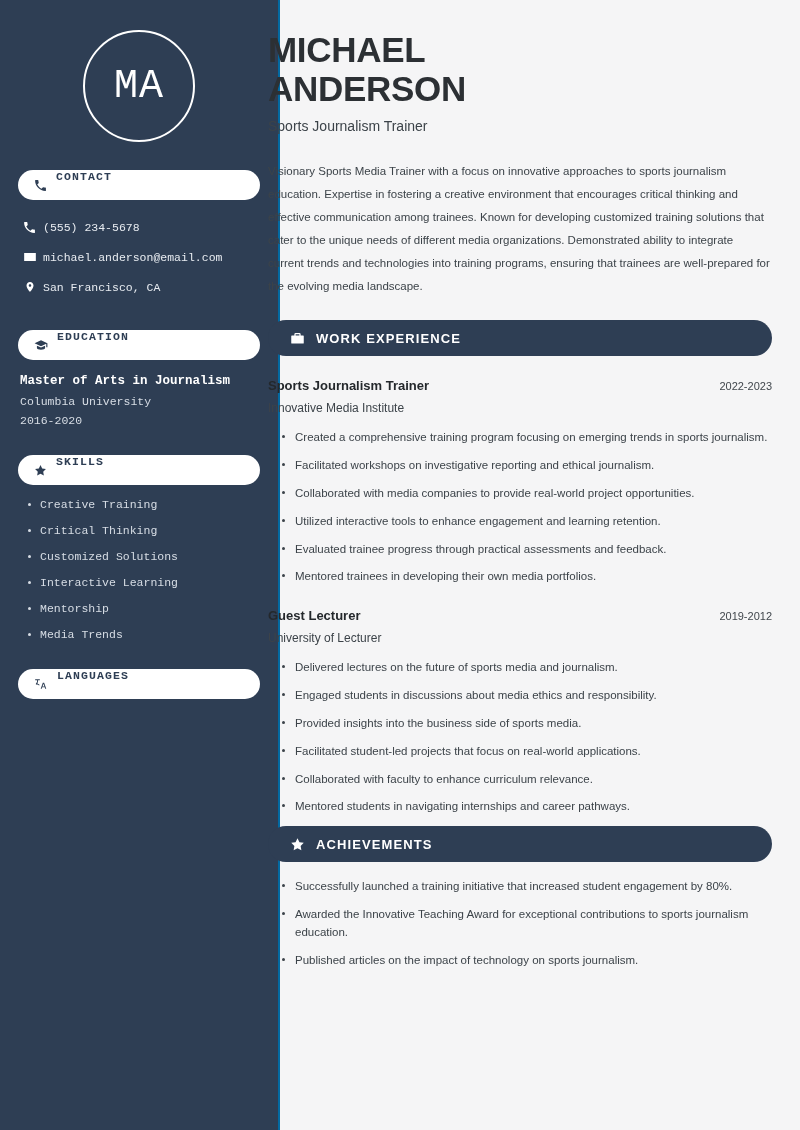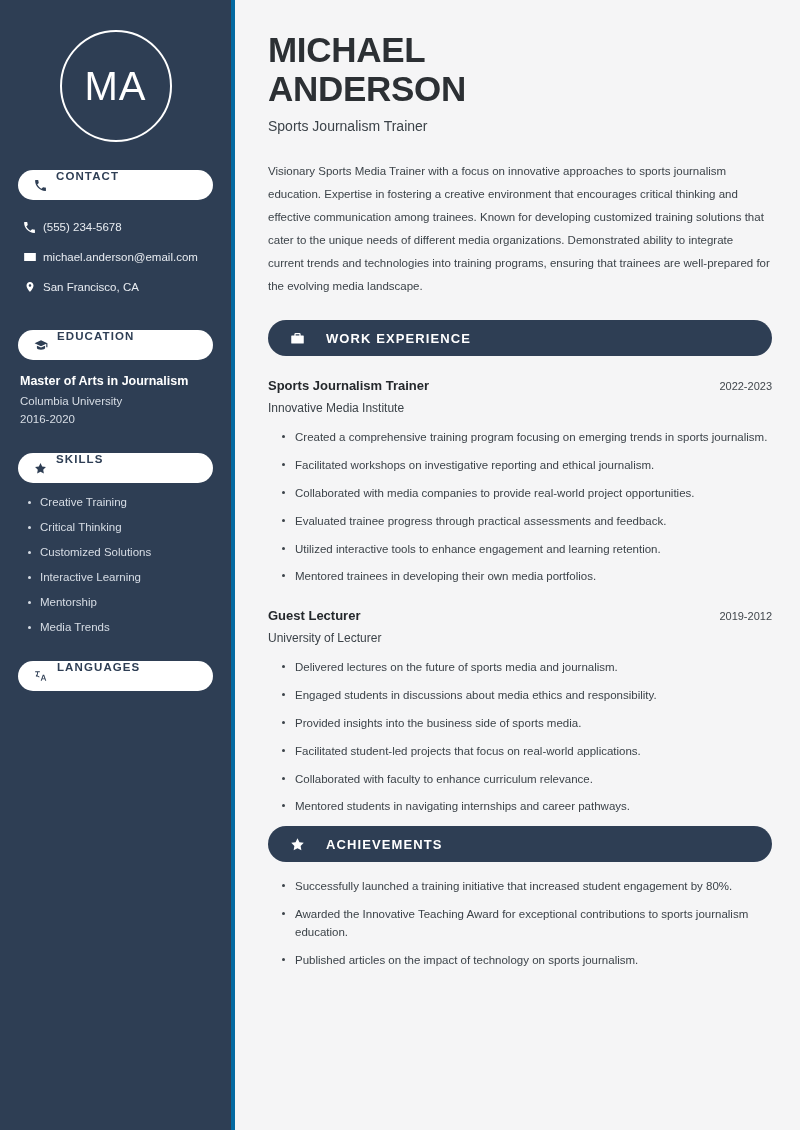--- a/index.html
+++ b/index.html
@@ -14,25 +14,26 @@
     width: 800px;
     height: 1130px;
     background: #f5f5f6;
     overflow: hidden;
   }
 
   
   .sidebar {
     position: absolute;
     left: 0; top: 0;
-    width: 235px;
+    width: 280px;
     height: 1130px;
     background: #2e3e54;
-    border-right: 4px solid #0369a1;
+    border-right: 2px solid #0369a1;
     padding: 0 18px;
+    font-family: Liberation Mono, monospace;
   }
 
   .monogram-wrap {
     display: flex;
     justify-content: center;
     padding-top: 30px;
   }
   .monogram {
     width: 112px;
     height: 112px;
@@ -140,21 +141,21 @@
   }
 
   .section-bar {
     margin-top: 22px;
     height: 36px;
     background: #2e3e54;
     border-radius: 18px;
     display: flex;
     align-items: center;
     padding-left: 22px;
-    gap: 21px;
+    gap: 11px;
   }
   .section-bar-label {
     color: #ffffff;
     font-size: 13px;
     font-weight: bold;
     letter-spacing: 1.1px;
   }
   .section-bar-icon { display: flex; align-items: center; }
 
   .job { margin-top: 22px; }
@@ -316,22 +317,22 @@
     <div class="job">
       <div class="job-head">
         <span class="job-role">Sports Journalism Trainer</span>
         <span class="job-dates">2022-2023</span>
       </div>
       <div class="job-org">Innovative Media Institute</div>
       <ul class="bullets">
         <li>Created a comprehensive training program focusing on emerging trends in sports journalism.</li>
         <li>Facilitated workshops on investigative reporting and ethical journalism.</li>
         <li>Collaborated with media companies to provide real-world project opportunities.</li>
+        <li>Utilized interactive tools to enhance engagement and learning retention.</li>
         <li>Evaluated trainee progress through practical assessments and feedback.</li>
-        <li>Utilized interactive tools to enhance engagement and learning retention.</li>
         <li>Mentored trainees in developing their own media portfolios.</li>
       </ul>
     </div>
 
     <div class="job">
       <div class="job-head">
         <span class="job-role">Guest Lecturer</span>
         <span class="job-dates">2019-2012</span>
       </div>
       <div class="job-org">University of Lecturer</div>

